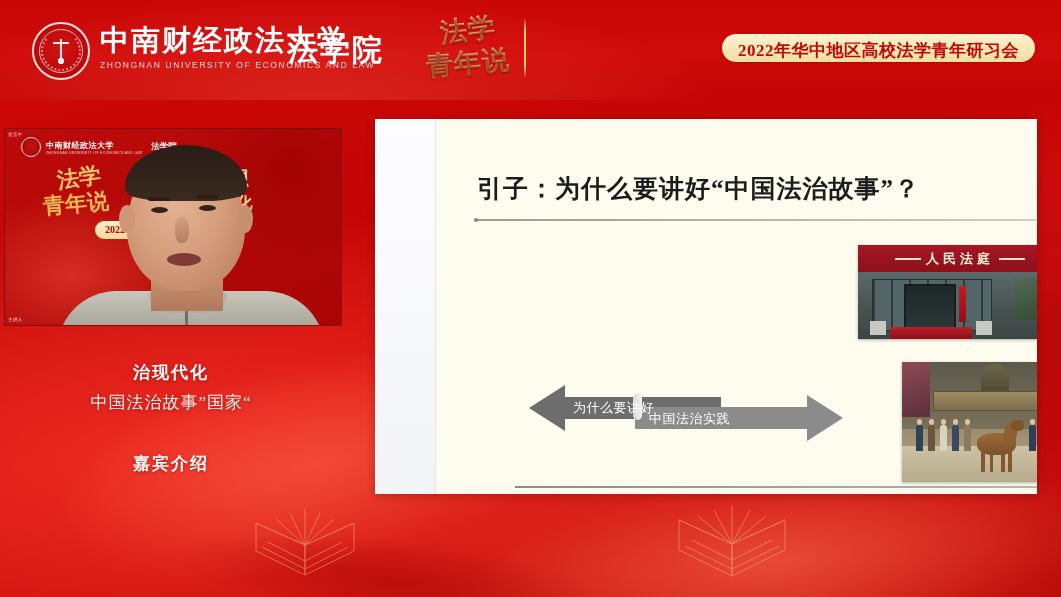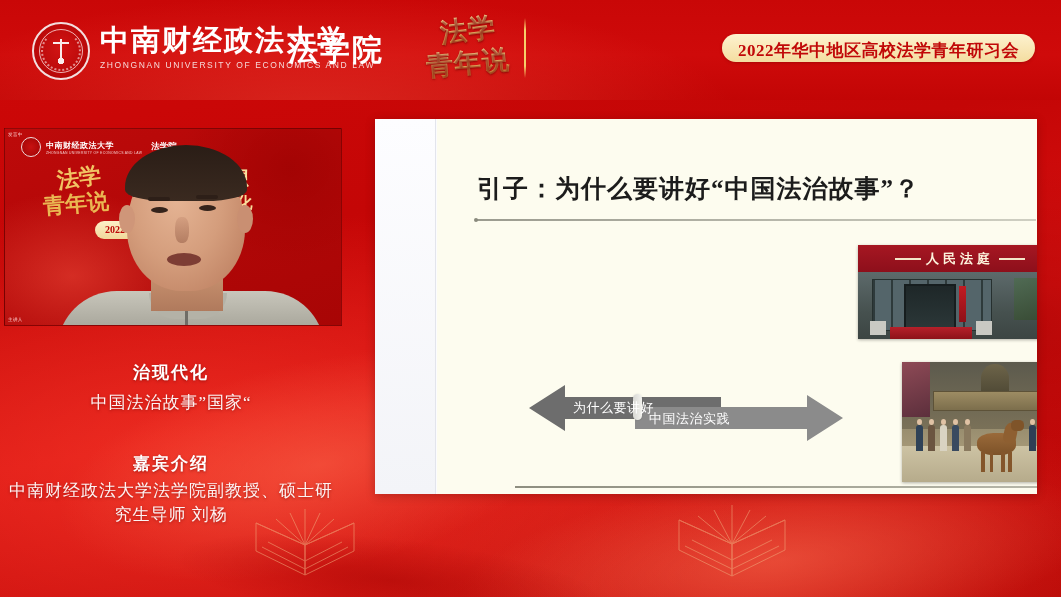--- a/index.html
+++ b/index.html
@@ -417,21 +417,20 @@
       <div class="eye l"></div>
       <div class="eye r"></div>
       <div class="nose"></div>
       <div class="mouth"></div>
     </div>
   </div>
 
   <div class="info-h" id="topic-title">治现代化</div>
   <div class="info-b" id="topic-text">中国法治故事”国家“</div>
   <div class="info-h" id="guest-title">嘉宾介绍</div>
-  <div class="info-b" id="guest-text">中南财经政法大学法学院副教授、硕士研究生导师 刘杨</div>
 
   <div class="book" id="book-left">
     <svg width="110" height="80" viewBox="0 0 110 80" fill="none" stroke="#f0a87a" stroke-width="1">
       <path d="M55 70 L6 46 L6 18 L55 40 Z"></path>
       <path d="M55 70 L104 46 L104 18 L55 40 Z"></path>
       <path d="M55 40 L6 18 M55 40 L104 18"></path>
       <path d="M55 64 L12 42 M55 64 L98 42"></path>
       <path d="M55 56 L18 37 M55 56 L92 37"></path>
       <path d="M55 40 L40 8 M55 40 L70 8 M55 40 L55 4 M55 40 L26 14 M55 40 L84 14"></path>
     </svg>

